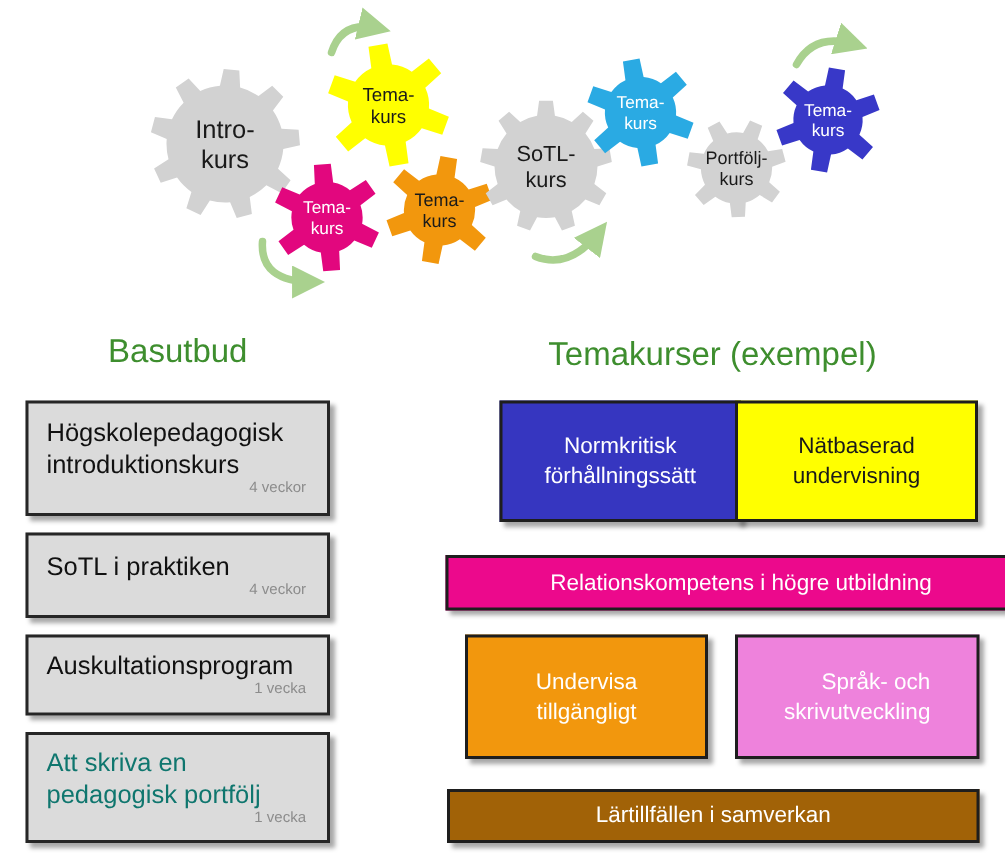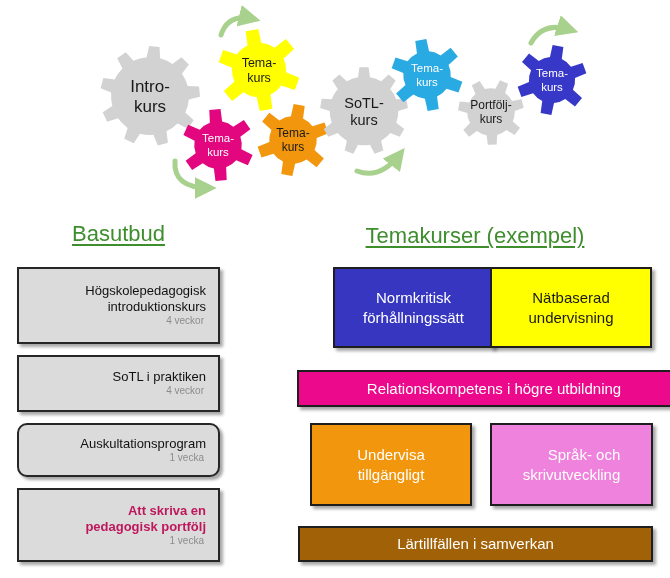--- a/index.html
+++ b/index.html
@@ -1,25 +1,25 @@
 <!DOCTYPE html>
 <html><head>
 <meta charset="utf-8">
 <style>
   html,body{margin:0;padding:0;}
   body{font-family:"Liberation Sans", sans-serif;}
   .page{position:relative;width:670px;height:578px;background:#ffffff;overflow:hidden;}
   #gear-svg{position:absolute;left:0;top:0;}
   svg text{font-family:"Liberation Sans", sans-serif;}
   .col-title{position:absolute;margin:0;font-size:22px;font-weight:normal;text-align:center;
-             text-decoration:underline;text-underline-offset:3px;}
+             text-underline-offset:3px;}
   .gbox{position:absolute;background:#DBDBDB;border:2px solid #262626;box-sizing:border-box;
         box-shadow:3px 3px 3px rgba(0,0,0,0.35);display:flex;flex-direction:column;
         justify-content:center;padding:3px 12px;}
-  .gbox-title{font-size:13px;line-height:1.24;color:#111111;text-align:right;}
+  .gbox-title{font-size:17px;line-height:1.24;color:#111111;text-align:left;}
   .gbox-dur{font-size:10px;line-height:1.24;text-align:right;padding-right:2px;}
   .cbox{position:absolute;border:2px solid #1E1E1E;box-sizing:border-box;
         box-shadow:3px 3px 3px rgba(0,0,0,0.35);display:flex;align-items:center;
         justify-content:center;text-align:center;font-size:15px;line-height:1.3;}
   .flow-arrow{fill:none;stroke-width:5;stroke-linecap:round;}
 </style>
 </head>
 <body style="background: rgb(255, 255, 255);">
 
 <div class="page">
@@ -74,26 +74,26 @@
     <h2 class="col-title" id="left-title" style="left: 17px; top: 221px; width: 203px; color: rgb(62, 142, 46);">Basutbud</h2>
     <div id="left-boxes">
         <div class="gbox" style="left: 17px; top: 267px; width: 203px; height: 77px; background: rgb(219, 219, 219); border-color: rgb(38, 38, 38);">
           <div class="gbox-title" style="color: rgb(17, 17, 17);">Högskolepedagogisk<br>introduktionskurs</div>
           <div class="gbox-dur" style="color: rgb(140, 140, 140);">4 veckor</div>
         </div>
         <div class="gbox" style="left: 17px; top: 355px; width: 203px; height: 57px; background: rgb(219, 219, 219); border-color: rgb(38, 38, 38);">
           <div class="gbox-title" style="color: rgb(17, 17, 17);">SoTL i praktiken</div>
           <div class="gbox-dur" style="color: rgb(140, 140, 140);">4 veckor</div>
         </div>
-        <div class="gbox" style="left: 17px; top: 423px; width: 203px; height: 54px; background: rgb(219, 219, 219); border-color: rgb(38, 38, 38); border-radius: 10px;">
+        <div class="gbox" style="left: 17px; top: 423px; width: 203px; height: 54px; background: rgb(219, 219, 219); border-color: rgb(38, 38, 38);">
           <div class="gbox-title" style="color: rgb(17, 17, 17);">Auskultationsprogram</div>
           <div class="gbox-dur" style="color: rgb(140, 140, 140);">1 vecka</div>
         </div>
         <div class="gbox" style="left: 17px; top: 488px; width: 203px; height: 74px; background: rgb(219, 219, 219); border-color: rgb(38, 38, 38);">
-          <div class="gbox-title" style="color: #be185d; font-weight: bold;">Att skriva en<br>pedagogisk portfölj</div>
+          <div class="gbox-title" style="color: #0f766e;">Att skriva en<br>pedagogisk portfölj</div>
           <div class="gbox-dur" style="color: rgb(140, 140, 140);">1 vecka</div>
         </div>
       </div>
   </section>
 
   <section>
     <h2 class="col-title" id="right-title" style="left: 297px; top: 223px; width: 356px; color: rgb(62, 142, 46);">Temakurser (exempel)</h2>
     <div id="right-boxes">
         <div class="cbox" style="left: 297px; top: 267px; width: 161px; height: 81px; background: rgb(54, 54, 192); color: rgb(255, 255, 255); margin-left: 36px;">
           <span>Normkritisk<br>förhållningssätt</span>

